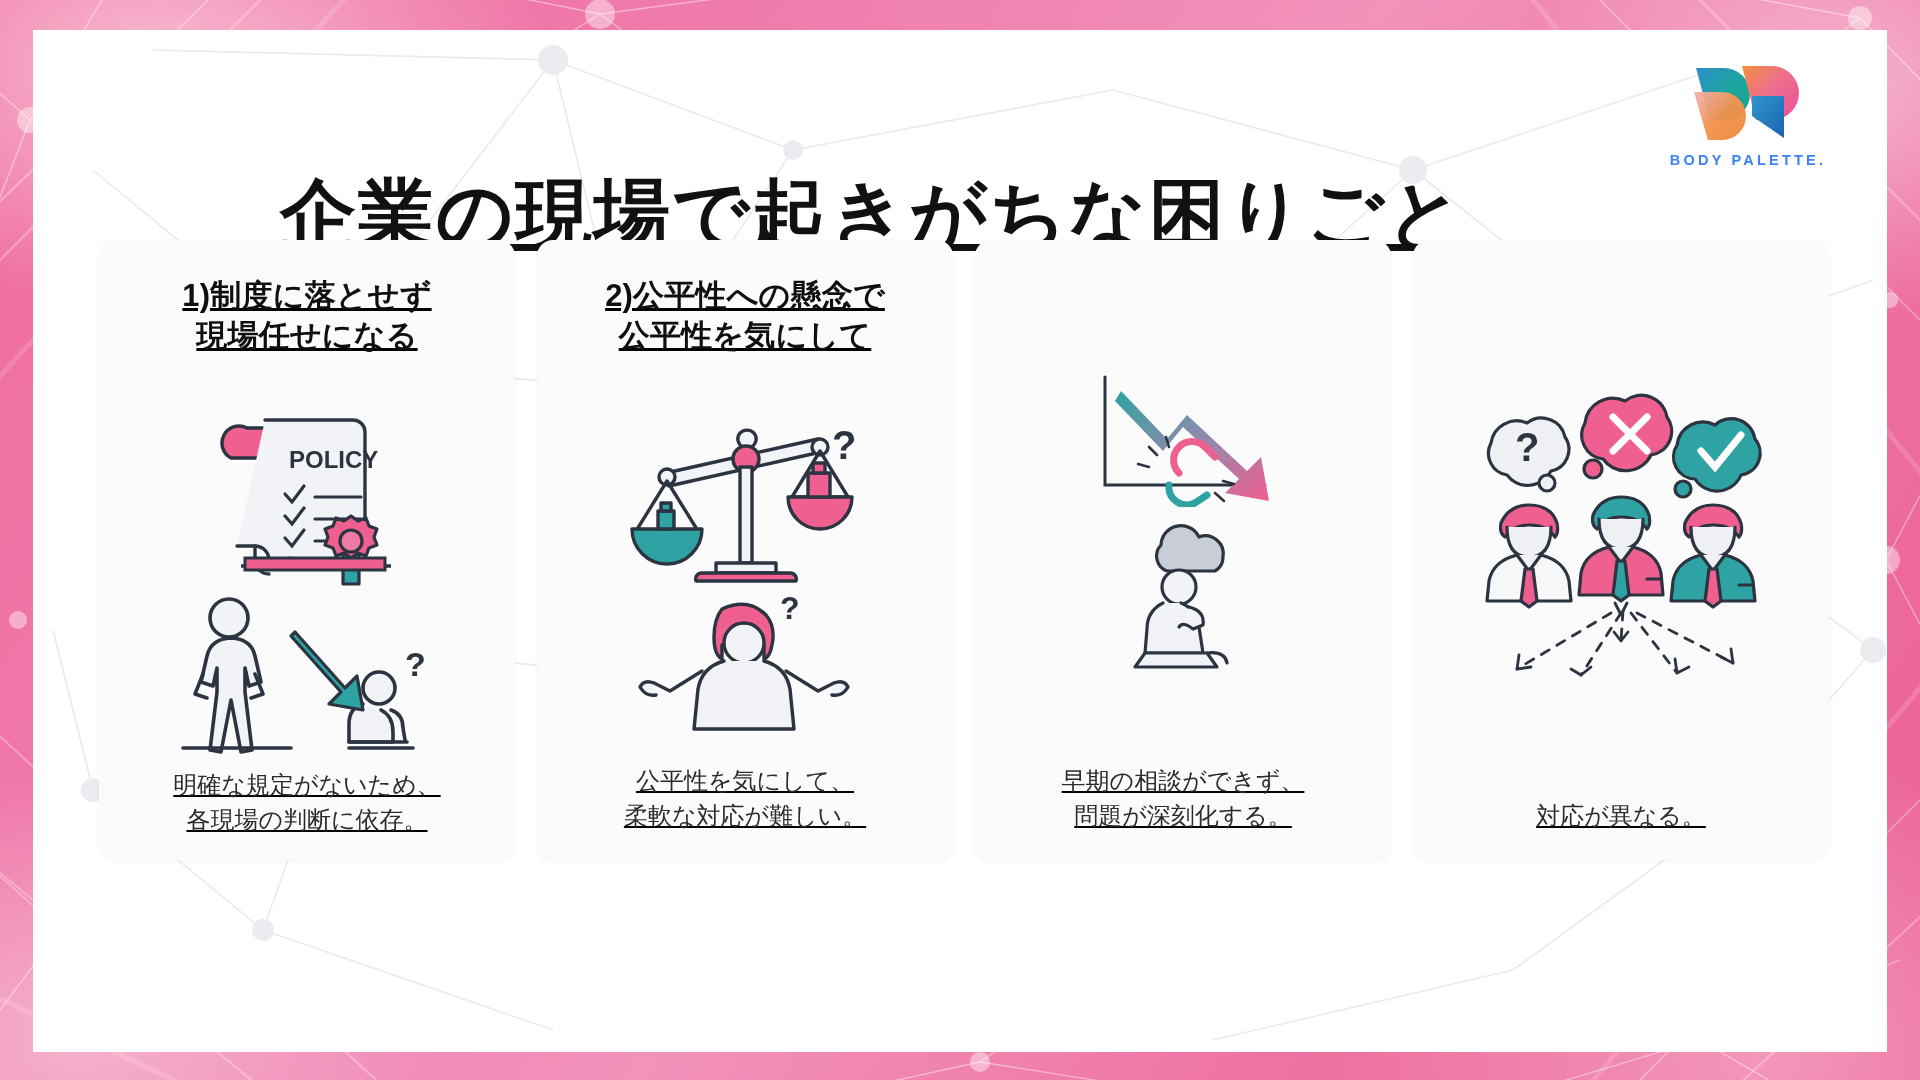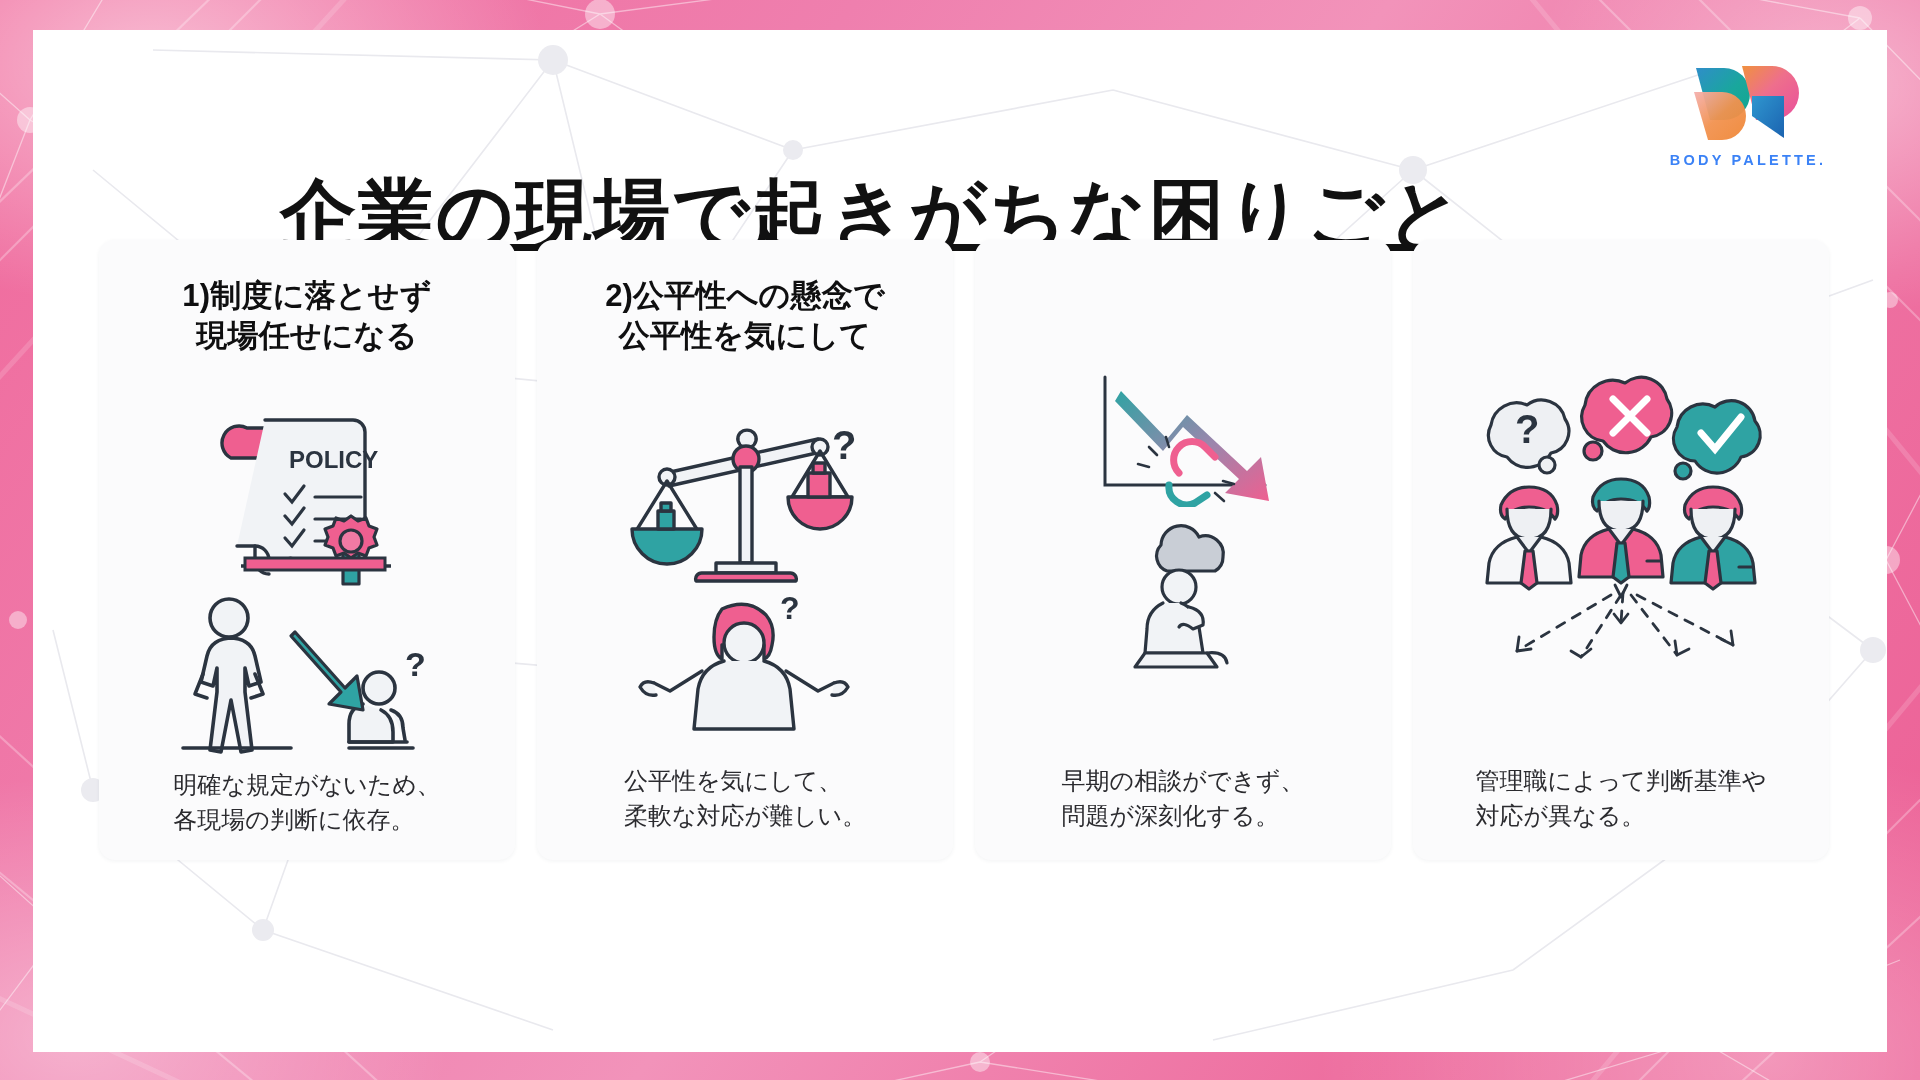--- a/index.html
+++ b/index.html
@@ -50,35 +50,35 @@
   
   #cards{
     position:absolute;left:66px;top:210px;width:1730px;height:620px;
     display:flex;gap:22px;align-items:stretch;
   }
   .card{
     flex:1 1 0;position:relative;
     background:#fbfbfc;border-radius:16px;
     box-shadow:0 1px 4px rgba(40,45,60,.06);
     display:flex;flex-direction:column;align-items:center;
-    padding:36px 14px 26px;box-sizing:border-box;
+    padding:36px 14px 26px;box-sizing:border-box;text-decoration:underline;
   }
   .card-head{
     text-align:center;font-weight:700;color:#0f0f10;
     font-size:31px;line-height:1.28;letter-spacing:.2px;
     min-height:118px;
   }
   .card-head .l{display:block;white-space:nowrap;}
   .card-art{
     flex:1 1 auto;width:100%;
     display:flex;flex-direction:column;align-items:center;justify-content:center;
     gap:4px;padding-top:4px;
   }
   .card-cap{
-    color:#2b2b2f;font-size:24px;line-height:1.45;
+    text-align:center;color:#2b2b2f;font-size:24px;line-height:1.45;
     font-weight:400;margin-top:6px;
   }
   .card-cap .l{display:block;white-space:nowrap;}
 </style>
 </head>
 <body>
 
 <div id="slide">
 
   <svg id="frame-rays" viewBox="0 0 1920 1080" preserveAspectRatio="none">
@@ -397,20 +397,19 @@
               <path d="M46 282 l14 -2 M46 282 l2 -14"></path>
               <path d="M110 288 l10 -8 M110 288 l-10 -6"></path>
               <path d="M150 254 l7 -9 M150 254 l-7 -9"></path>
               <path d="M206 286 l-2 -14 M206 286 l12 -6"></path>
               <path d="M262 276 l-12 -6 M262 276 l-2 -14"></path>
               <path d="M150 228 l6 -12 M150 228 l-6 -12"></path>
             </g>
           </svg>
         </div>
         <div class="card-cap">
-          <span class="l">管理職によって判断基準や</span>
           <span class="l">対応が異なる。</span>
         </div>
       </div>
 
     </div>
   </div>
 </div>
 
 </body></html>

